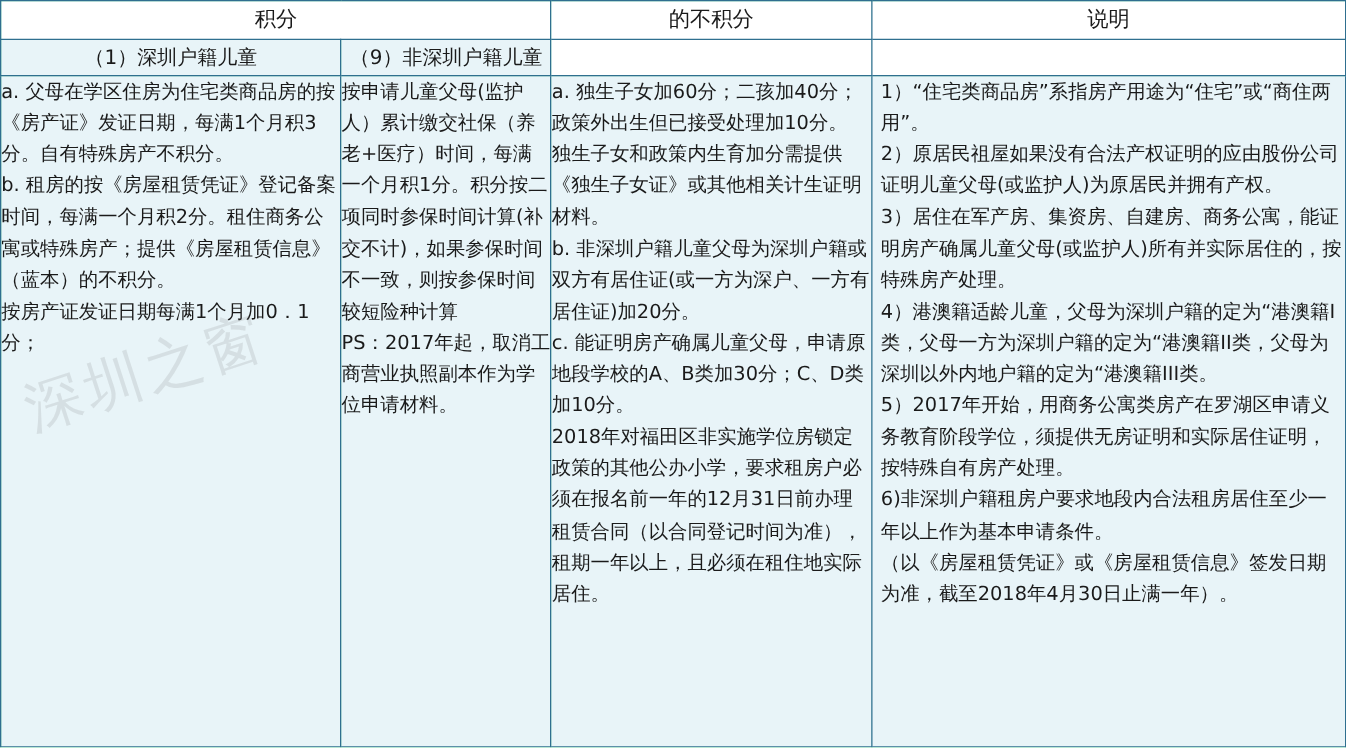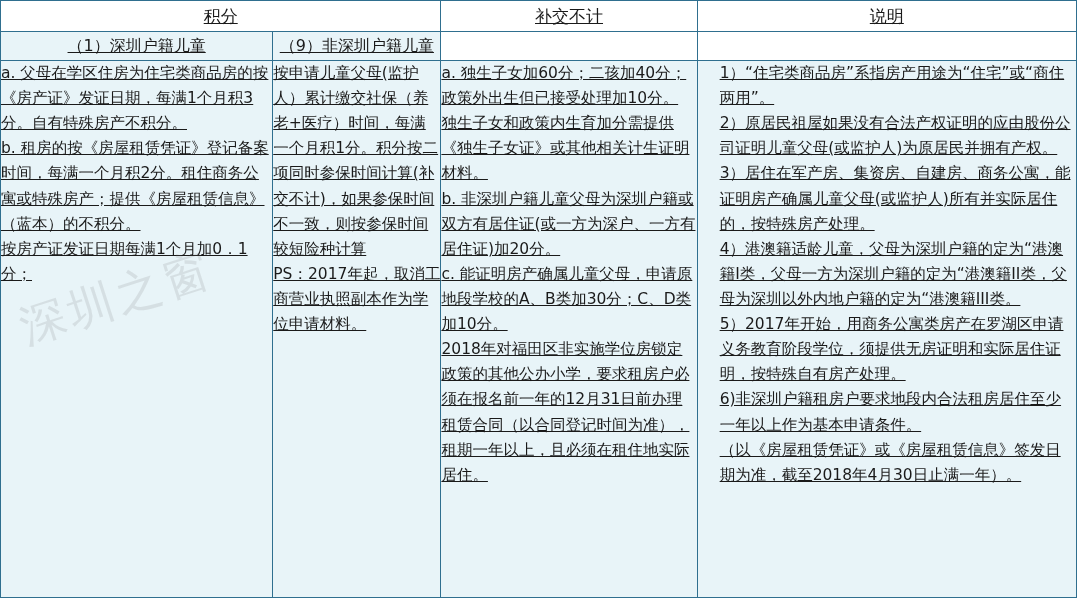--- a/index.html
+++ b/index.html
@@ -10,21 +10,20 @@
   body {
     font-family: "DejaVu Sans", "Liberation Sans", sans-serif;
     color: #1a1a1a;
   }
   .sheet {
     position: relative;
     width: 1077px;
     height: 598px;
     overflow: hidden;
     background: #86efac;
-    text-decoration: underline;
   }
   table.main {
     border-collapse: collapse;
     table-layout: fixed;
     width: 1077px;
     height: 598px;
   }
   table.main td, table.main th {
     border: 1px solid #2f6f8f;
     vertical-align: top;
@@ -50,21 +49,21 @@
   }
   .body-cell {
     background: #e8f4f8;
     font-size: 15.5px;
     line-height: 1.62;
     padding: 6px 4px 6px 6px;
     word-break: break-all;
     white-space: pre-wrap;
   }
   .body-cell.wide {
-    padding-left: 22px;
+    padding-left: 7px;
   }
   .c1 { width: 272px; }
   .c2 { width: 168px; }
   .c3 { width: 256px; }
   .c4 { width: 379px; }
 
   
   .watermark {
     position: absolute;
     left: 12px;
@@ -89,21 +88,21 @@
   <table class="main">
     <colgroup>
       <col class="c1">
         <col class="c2">
         <col class="c3">
         <col class="c4">
     </colgroup>
     <tbody>
       <tr>
         <th class="hdr" colspan="2">积分</th>
-        <th class="hdr">补交不计</th>
+        <th class="hdr">的不积分</th>
         <th class="hdr">说明</th>
       </tr>
       <tr>
         <td class="subhdr">（1）深圳户籍儿童</td>
         <td class="subhdr">（9）非深圳户籍儿童</td>
         <td class="spacer-cell"></td>
         <td class="spacer-cell"></td>
       </tr>
       <tr>
         <td class="body-cell">a. 父母在学区住房为住宅类商品房的按《房产证》发证日期，每满1个月积3分。自有特殊房产不积分。

